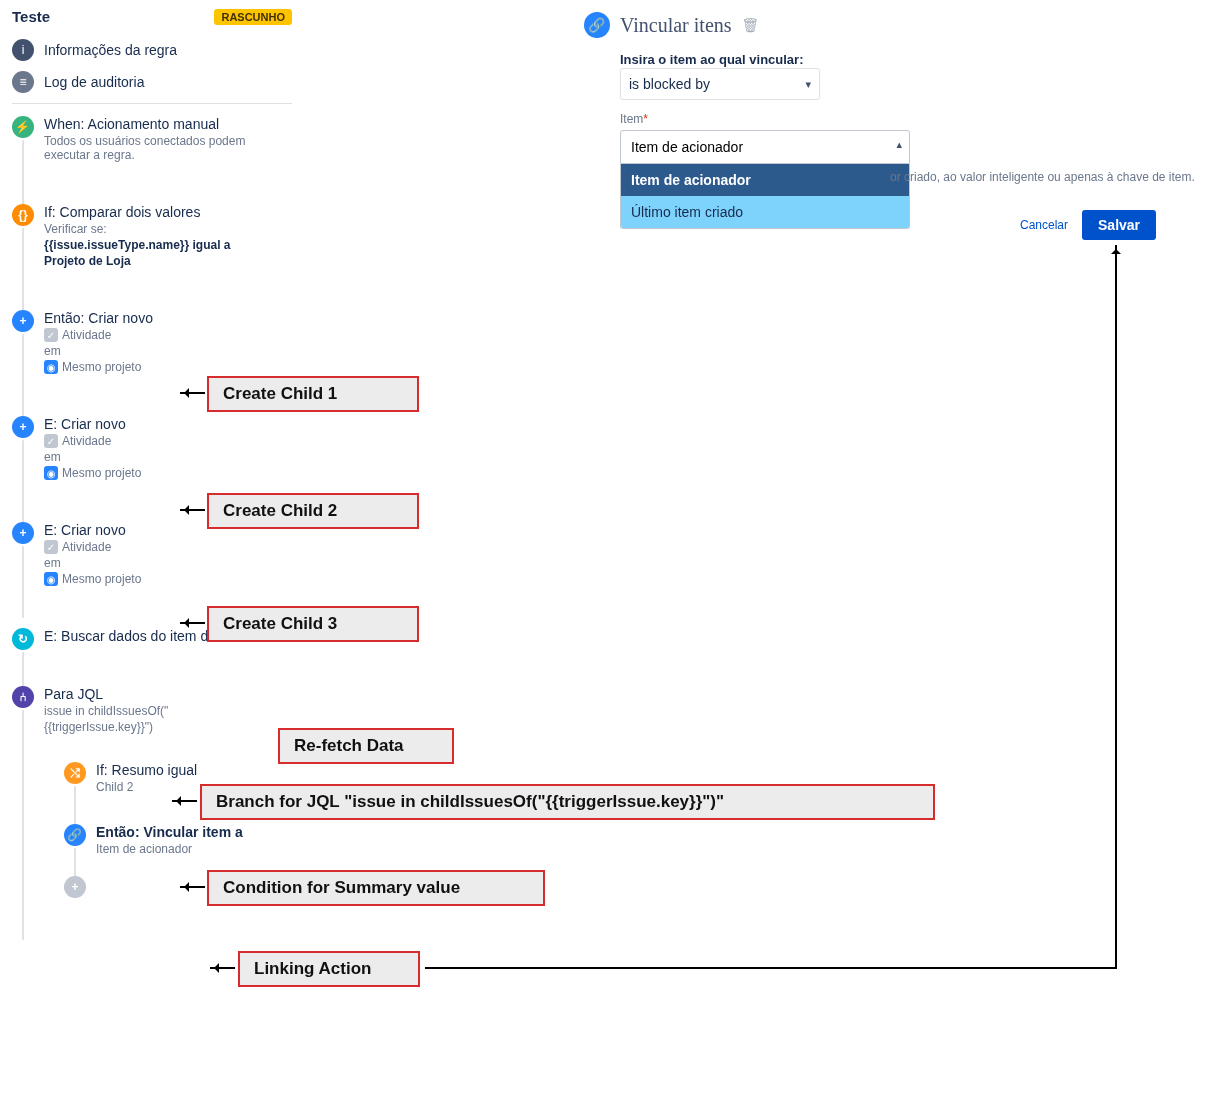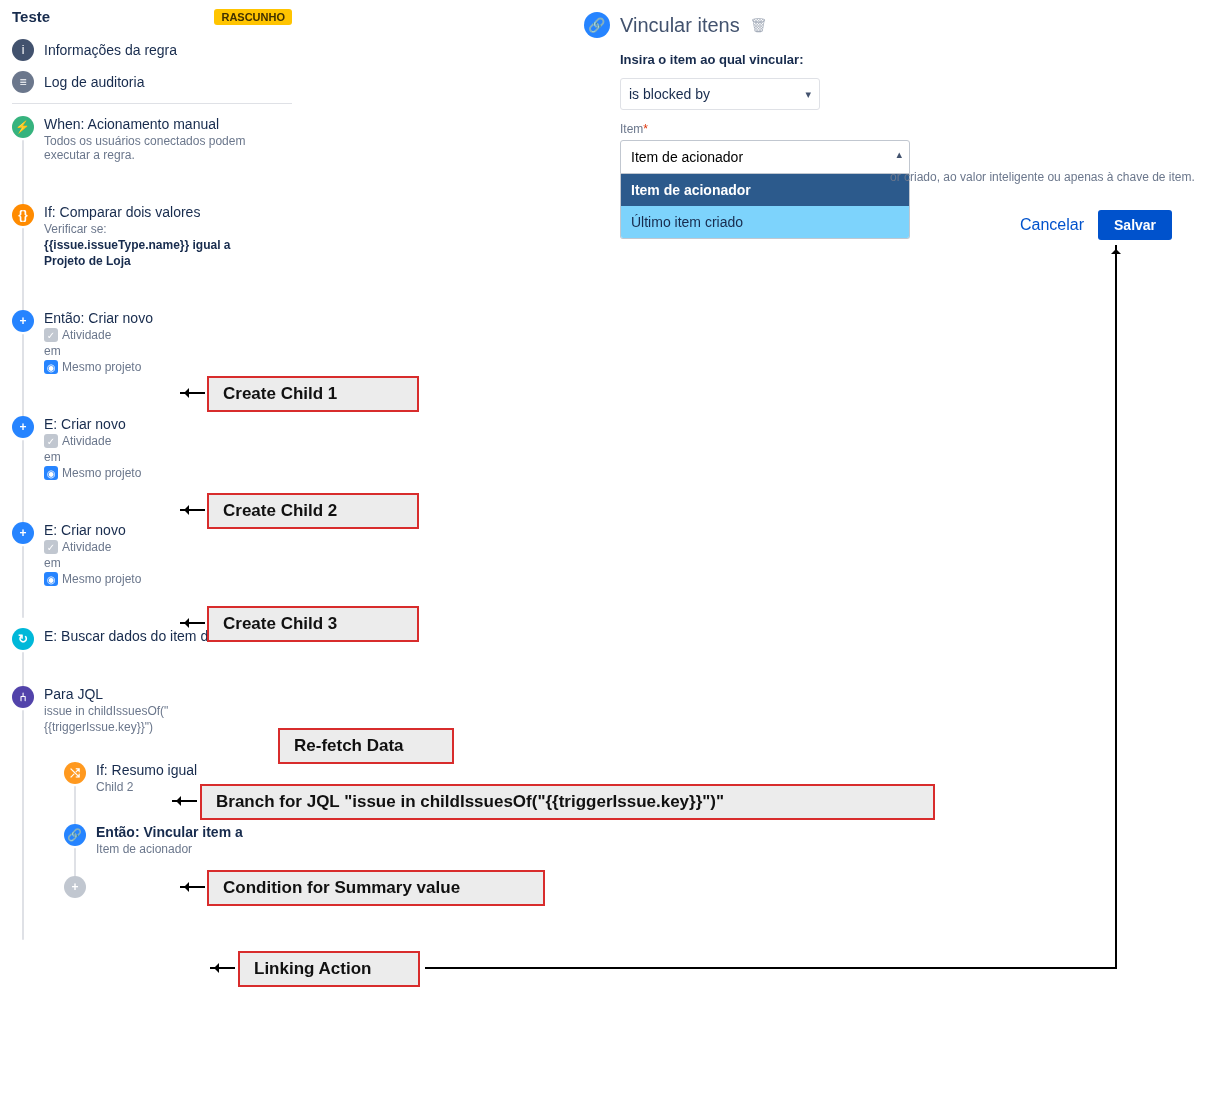--- a/index.html
+++ b/index.html
@@ -124,24 +124,24 @@
       align-items: center;
       gap: 10px;
       margin-bottom: 14px;
     }
     .cfg-ic {
       width: 26px; height: 26px; border-radius: 50%;
       background: #2684FF; color: white;
       display: flex; align-items: center; justify-content: center;
       font-size: 14px;
     }
-    .cfg-title { font-size: 20px; color: #42526E; }
+    .cfg-title { font-size: 20px; color: #42526E; font-family: Liberation Serif, serif; }
     .cfg-trash { color: #A5ADBA; font-size: 14px; cursor: pointer; }
     .cfg-body  { margin-left: 36px; }
-    .cfg-instr { font-size: 13px; color: #172B4D; font-weight: 600; margin-bottom: 11px; }
+    .cfg-instr { font-size: 13px; color: #172B4D; font-weight: 600; margin-bottom: 1px; }
     .field-lbl {
       font-size: 12px; color: #6B778C; margin-bottom: 4px;
     }
     .req { color: #DE350B; }
     .select-box {
       width: 200px; height: 32px;
       border: 1px solid #DFE1E6; border-radius: 3px;
       display: flex; align-items: center; justify-content: space-between;
       padding: 0 8px; font-size: 14px; background: #fff;
       margin-bottom: 12px; cursor: pointer;
@@ -173,21 +173,21 @@
       position: absolute;
       left: 890px; top: 170px;
       font-size: 12px; color: #6B778C;
     }
     .actions-row {
       position: absolute;
       left: 1020px; top: 210px;
       display: flex; align-items: center; gap: 14px;
     }
     .btn-cancel {
-      color: #0052CC; font-size: 16px; background: none; border: none;
+      color: #0052CC; font-size: 12px; background: none; border: none;
       cursor: pointer;
     }
     .btn-save {
       background: #0052CC; color: white; border: none;
       padding: 7px 16px; border-radius: 3px;
       font-size: 14px; font-weight: 600; cursor: pointer;
     }
 
     
     .ann-box {

